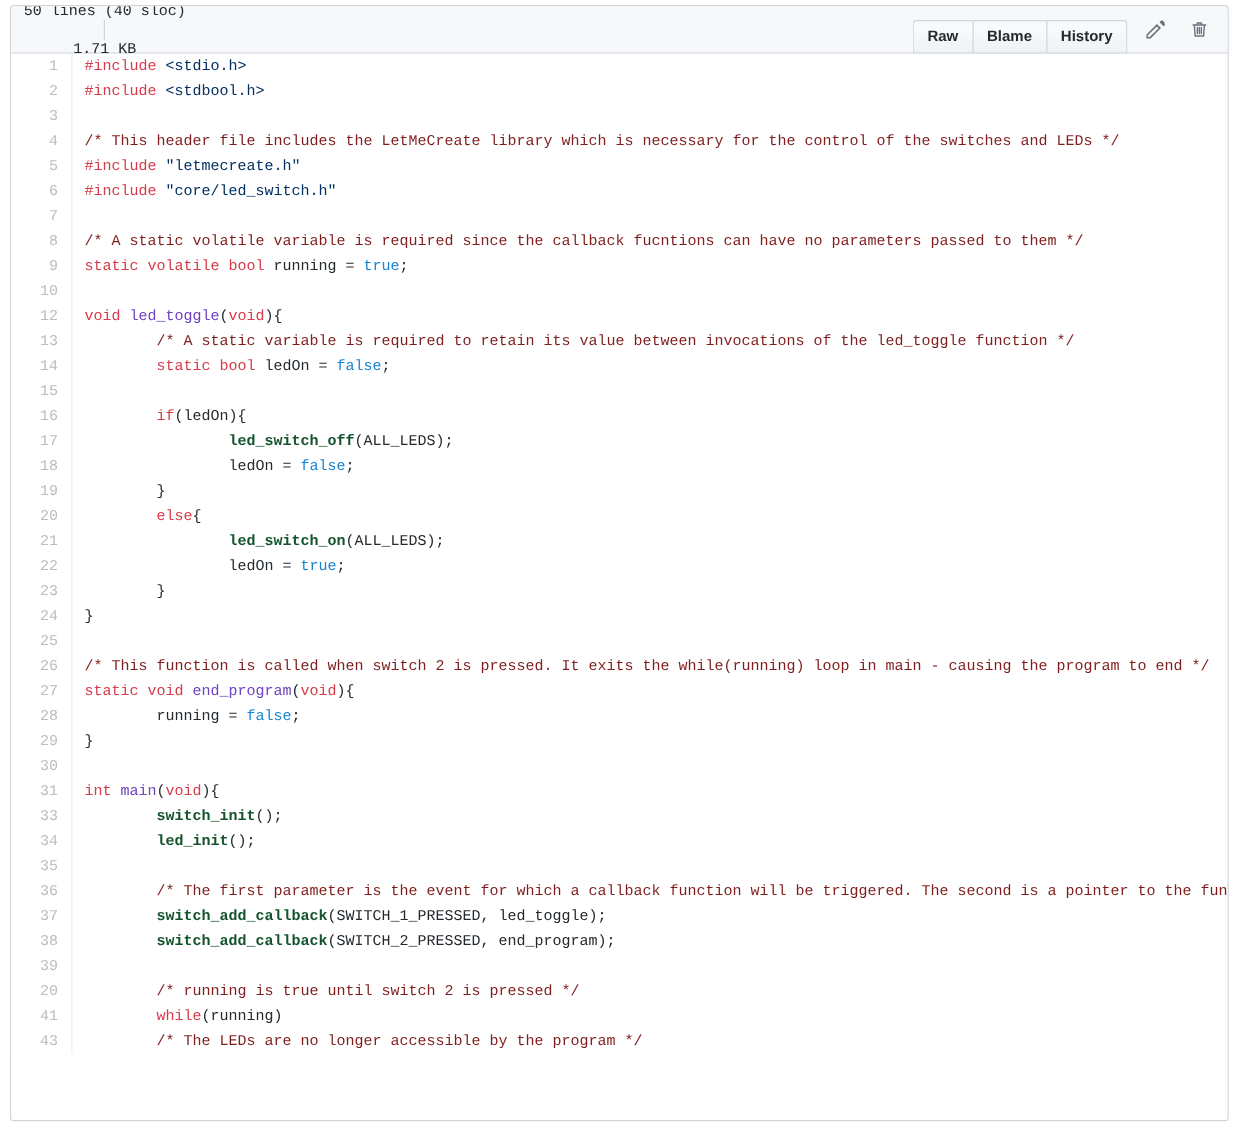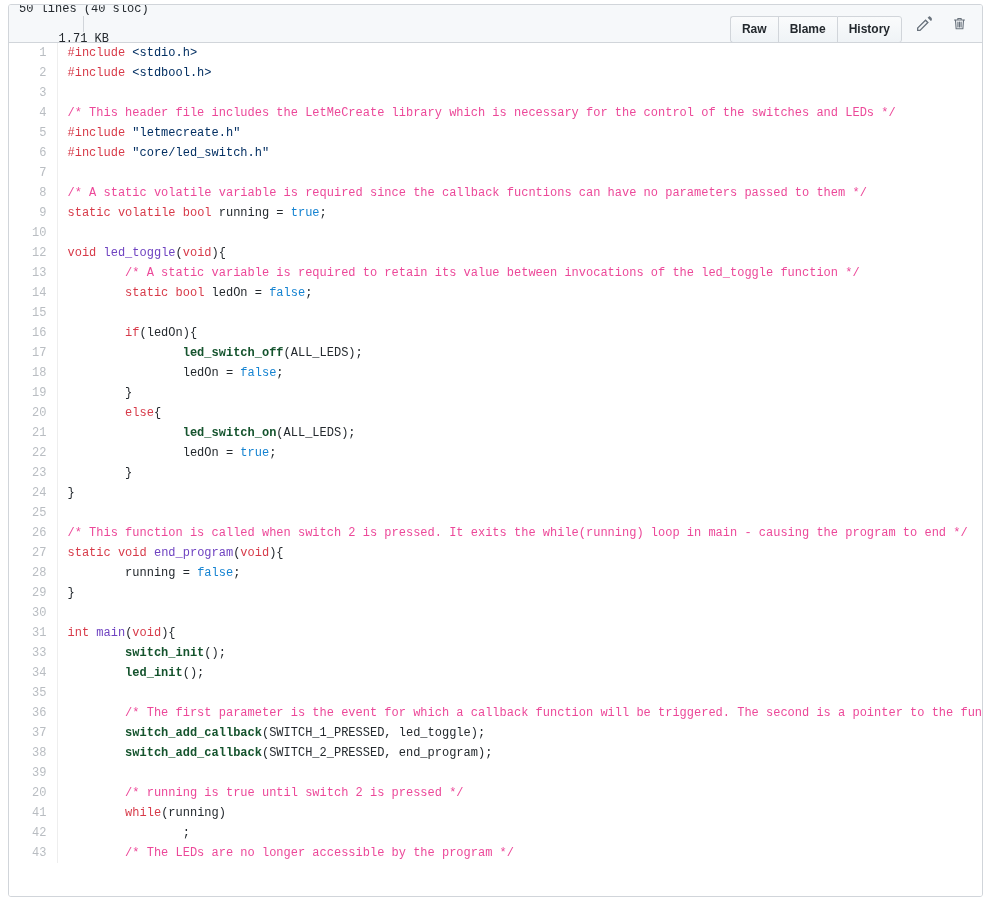--- a/index.html
+++ b/index.html
@@ -150,21 +150,21 @@
     white-space: pre;
     overflow: hidden;
     box-sizing: border-box;
     margin-top: 16px;
   }
 
   
   .k  { color: #d73a49; }   
   .pp { color: #d73a49; }   
   .s  { color: #032f62; }   
-  .c  { color: #ec4899; }   
+  .c  { color: #7f1d1d; }   
   .fn { color: #6f42c1; }   
   .cl { color: #14532d; font-weight: bold; }   
   .cn { color: #1583d1; }   
   .p  { color: #24292e; }   
 </style>
 </head>
 <body>
 
 <div class="file-box">
 
@@ -350,24 +350,20 @@
           </tr>
           <tr>
             <td class="blob-num">20</td>
             <td class="blob-code"><span class="p">        </span><span class="c">/* running is true until switch 2 is pressed */</span></td>
           </tr>
           <tr>
             <td class="blob-num">41</td>
             <td class="blob-code"><span class="p">        </span><span class="k">while</span><span class="p">(running)</span></td>
           </tr>
           <tr>
-            <td class="blob-num">42</td>
-            <td class="blob-code"><span class="p">                ;</span></td>
-          </tr>
-          <tr>
             <td class="blob-num">43</td>
             <td class="blob-code"><span class="p">        </span><span class="c">/* The LEDs are no longer accessible by the program */</span></td>
           </tr>
         </tbody>
     </table>
   </div>
 
 </div>
 
 </body></html>

